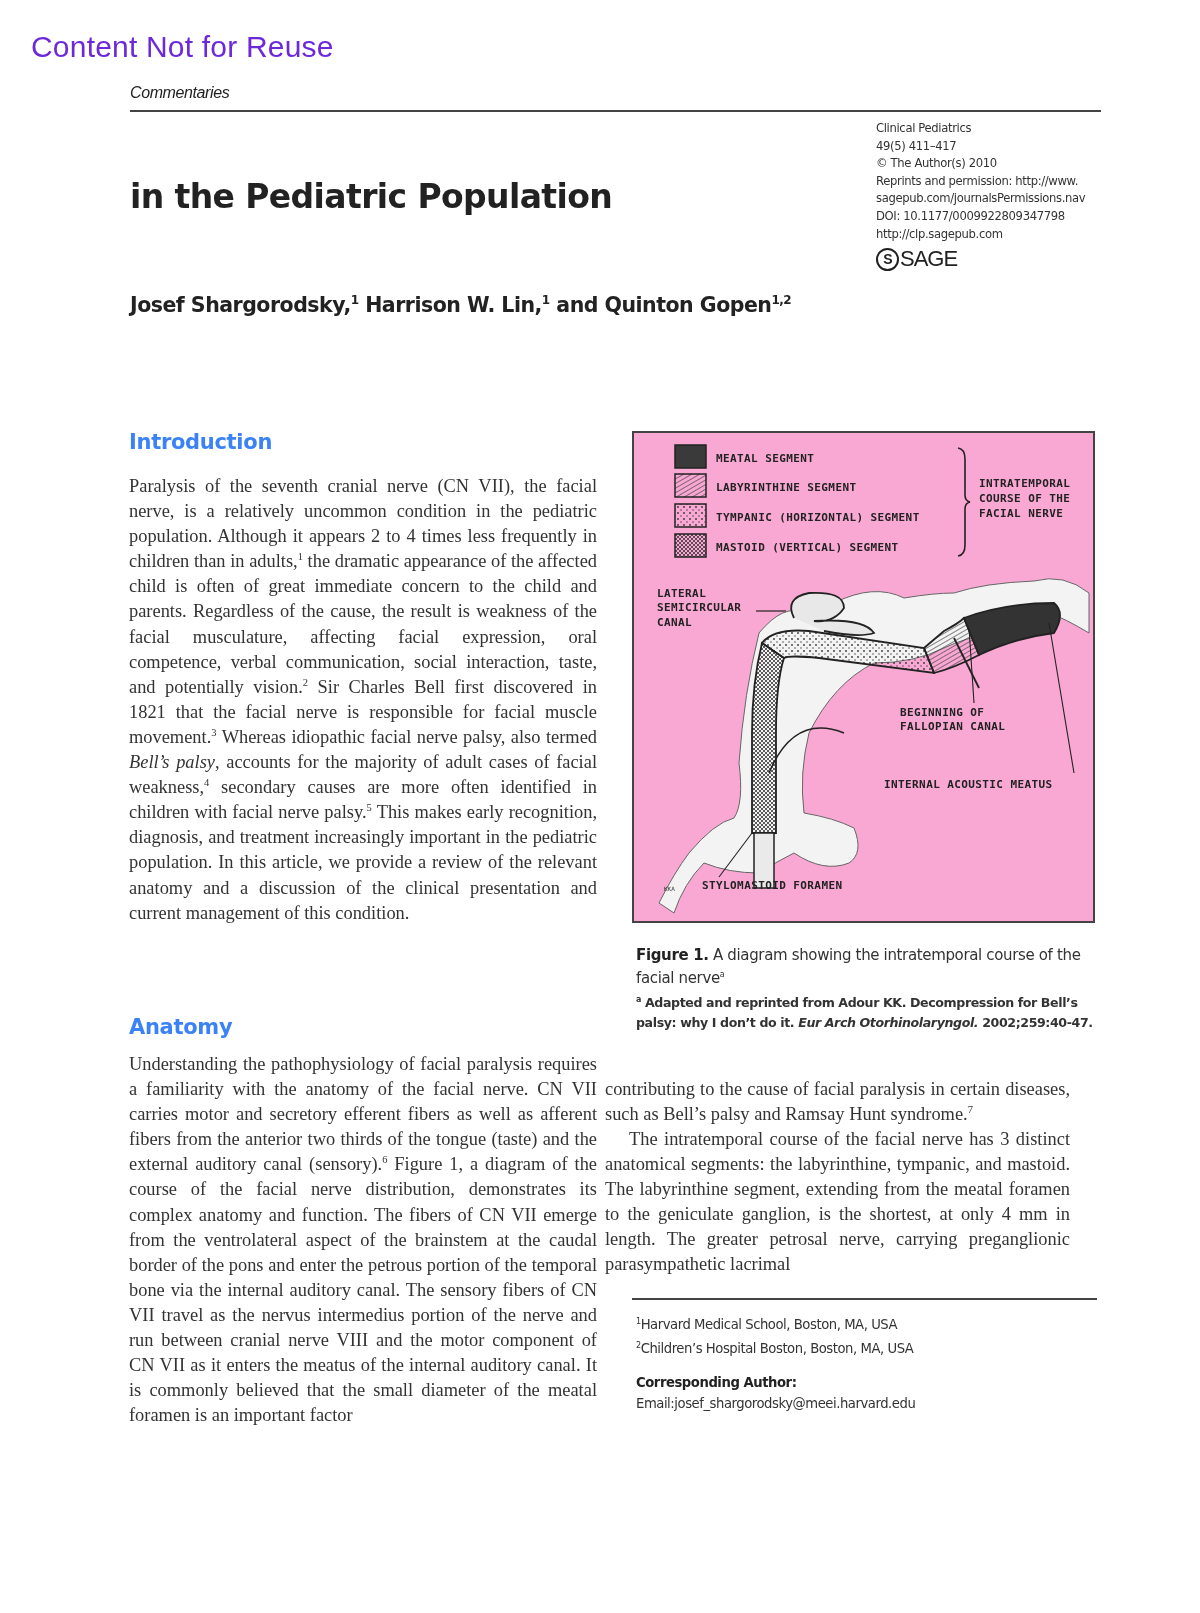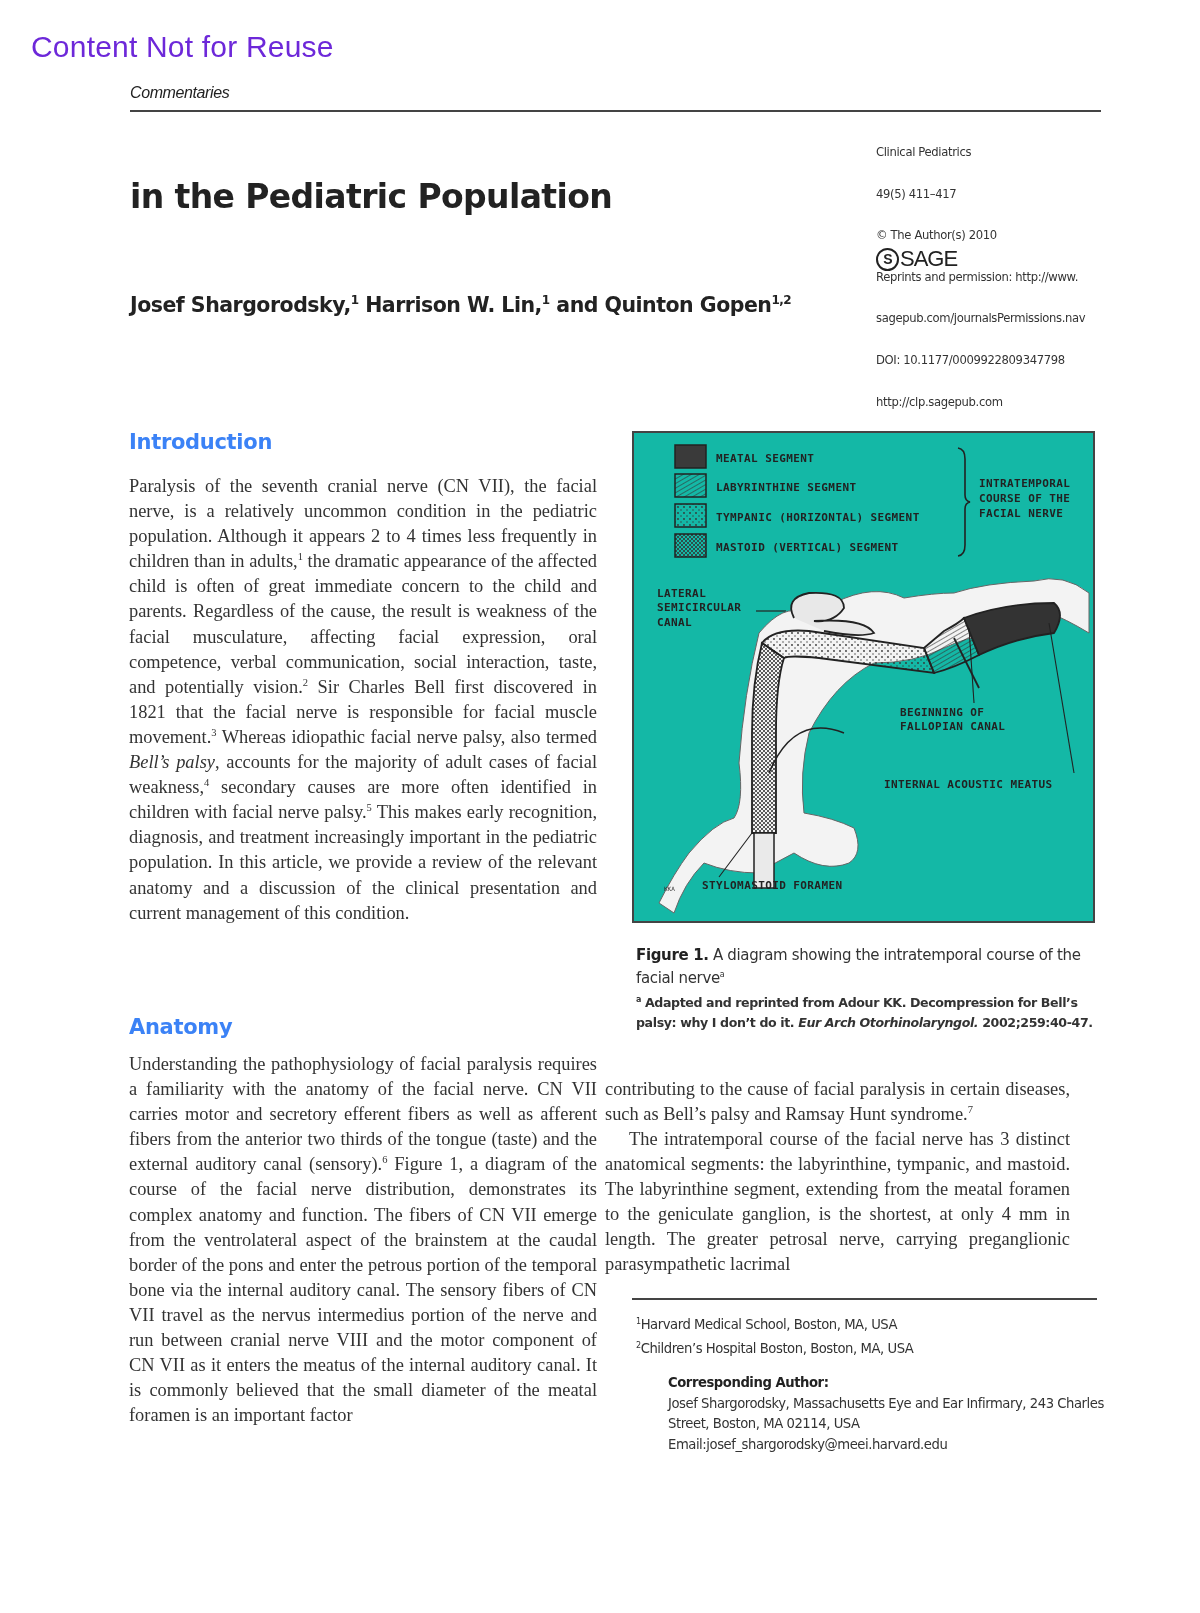--- a/index.html
+++ b/index.html
@@ -7,46 +7,46 @@
   .abs { position: absolute; }
 
   .watermark { left: 31px; top: 30px; font-family: "Liberation Sans", sans-serif; font-size: 30px; color: #6d28d9; letter-spacing: 0.2px; }
 
   .section-label { left: 130px; top: 84px; font-family: Liberation Sans, sans-serif; font-style: italic; font-size: 16px; color: #222; letter-spacing: -0.4px; }
   .header-rule { left: 130px; top: 110px; width: 971px; height: 2px; background: #444; }
 
   .title { left: 130px; top: 134px; font-family: "DejaVu Sans", sans-serif; font-weight: bold; font-size: 33px; line-height: 42px; color: #222; letter-spacing: -0.6px; margin: 0; }
 
   .journal-info { left: 876px; top: 120px; font-family: "DejaVu Sans", sans-serif; font-size: 11.6px; line-height: 17.6px; color: #333; letter-spacing: -0.35px; }
-  .journal-info div { white-space: nowrap; margin-top: 24px; }
+  .journal-info div { white-space: nowrap; }
   .sage-logo { left: 876px; top: 246px; font-family: "Liberation Sans", sans-serif; font-size: 22px; color: #222; letter-spacing: -1px; display: flex; align-items: center; }
   .sage-s { display: inline-block; width: 19px; height: 19px; border: 2px solid #222; border-radius: 50%; font-size: 14px; font-weight: bold; text-align: center; line-height: 19px; margin-right: 1px; }
 
   .authors { left: 130px; top: 293px; font-family: "DejaVu Sans", sans-serif; font-weight: bold; font-size: 20.5px; color: #222; letter-spacing: -0.5px; white-space: nowrap; }
   .authors sup { font-size: 12px; font-weight: bold; }
 
   .heading { font-family: "DejaVu Sans", sans-serif; font-weight: bold; font-size: 21px; color: #3b82f6; letter-spacing: -0.3px; margin: 0; }
   .body-text { font-family: "Liberation Serif", serif; font-size: 18.4px; line-height: 25.1px; color: #333; text-align: justify; margin: 0; }
   .body-text sup { font-size: 10.5px; line-height: 0; }
   .col-left { left: 129px; width: 468px; }
   .col-right { left: 605px; width: 465px; }
 
-  .figure-box { left: 632px; top: 431px; width: 463px; height: 492px; border: 2px solid #444; box-sizing: border-box; background: #14b8a6; }
+  .figure-box { left: 632px; top: 431px; width: 463px; height: 492px; border: 2px solid #444; box-sizing: border-box; background: #f9a8d4; }
   .figure-box svg { position: absolute; left: 0; top: 0; }
   .fig-label { font-family: "DejaVu Sans Mono", monospace; font-weight: bold; font-size: 11px; fill: #222; letter-spacing: 0.4px; }
 
   .caption { left: 636px; top: 946px; width: 460px; font-family: "DejaVu Sans", sans-serif; font-size: 15px; line-height: 19px; color: #333; letter-spacing: -0.35px; }
   .caption b { color: #222; }
   .caption-note { left: 636px; top: 990px; width: 465px; font-family: "DejaVu Sans", sans-serif; font-size: 12.6px; line-height: 19.5px; color: #333; letter-spacing: -0.4px; font-weight: bold; }
   .caption-note sup { font-size: 8px; }
 
   .foot-rule { left: 632px; top: 1298px; width: 465px; height: 2px; background: #444; }
   .affil { left: 636px; top: 1312px; font-family: "DejaVu Sans", sans-serif; font-size: 13.2px; line-height: 20.5px; color: #333; letter-spacing: -0.45px; white-space: nowrap; }
   .affil sup { font-size: 8px; }
-  .corr { left: 668px; top: 1373px; width: 470px; font-family: "DejaVu Sans", sans-serif; font-size: 13.2px; line-height: 20.5px; color: #333; letter-spacing: -0.45px; }
+  .corr { left: 636px; top: 1373px; width: 470px; font-family: "DejaVu Sans", sans-serif; font-size: 13.2px; line-height: 20.5px; color: #333; letter-spacing: -0.45px; }
   .corr .corr-head { font-weight: bold; color: #222; }
 </style>
 </head>
 <body>
 
 <div class="abs watermark">Content Not for Reuse</div>
 
 <div class="abs section-label">Commentaries</div>
 <div class="abs header-rule"></div>
 
@@ -161,15 +161,14 @@
 <p class="abs body-text col-right" style="top:1077px;"><span>contributing to the cause of facial paralysis in certain diseases, such as Bell’s palsy and Ramsay Hunt syndrome.</span><sup>7</sup></p>
 <p class="abs body-text col-right" style="top:1127px; text-indent:24px;">The intratemporal course of the facial nerve has 3 distinct anatomical segments: the labyrinthine, tympanic, and mastoid. The labyrinthine segment, extending from the meatal foramen to the geniculate ganglion, is the shortest, at only 4 mm in length. The greater petrosal nerve, carrying preganglionic parasympathetic lacrimal</p>
 
 <div class="abs foot-rule"></div>
 <div class="abs affil">
   <div><sup>1</sup><span>Harvard Medical School, Boston, MA, USA</span></div>
   <div><sup>2</sup><span>Children’s Hospital Boston, Boston, MA, USA</span></div>
 </div>
 <div class="abs corr">
   <div class="corr-head">Corresponding Author:</div>
-  <div>Josef Shargorodsky, Massachusetts Eye and Ear Infirmary, 243 Charles Street, Boston, MA 02114, USA</div>
   <div>Email:josef_shargorodsky@meei.harvard.edu</div>
 </div>
 
 </body></html>

